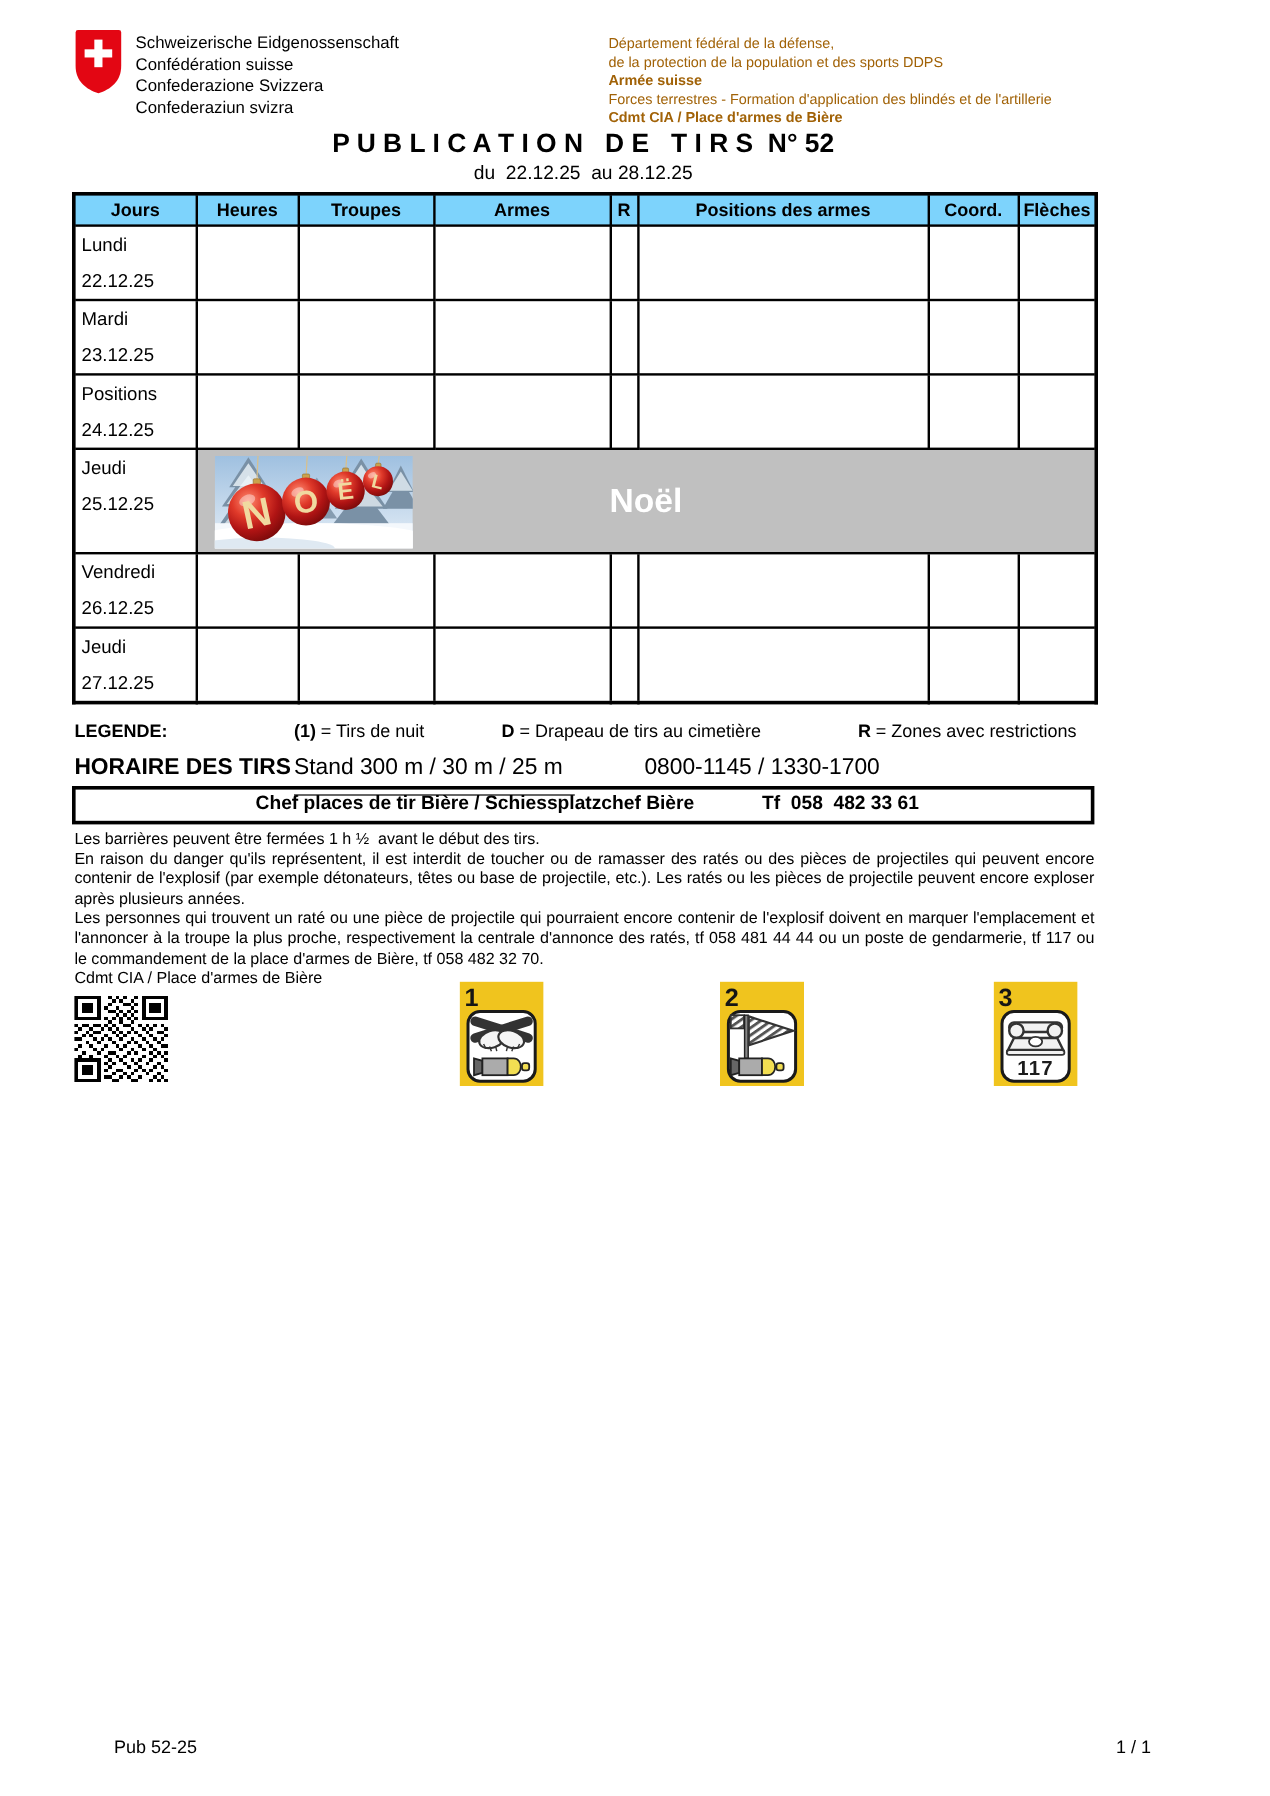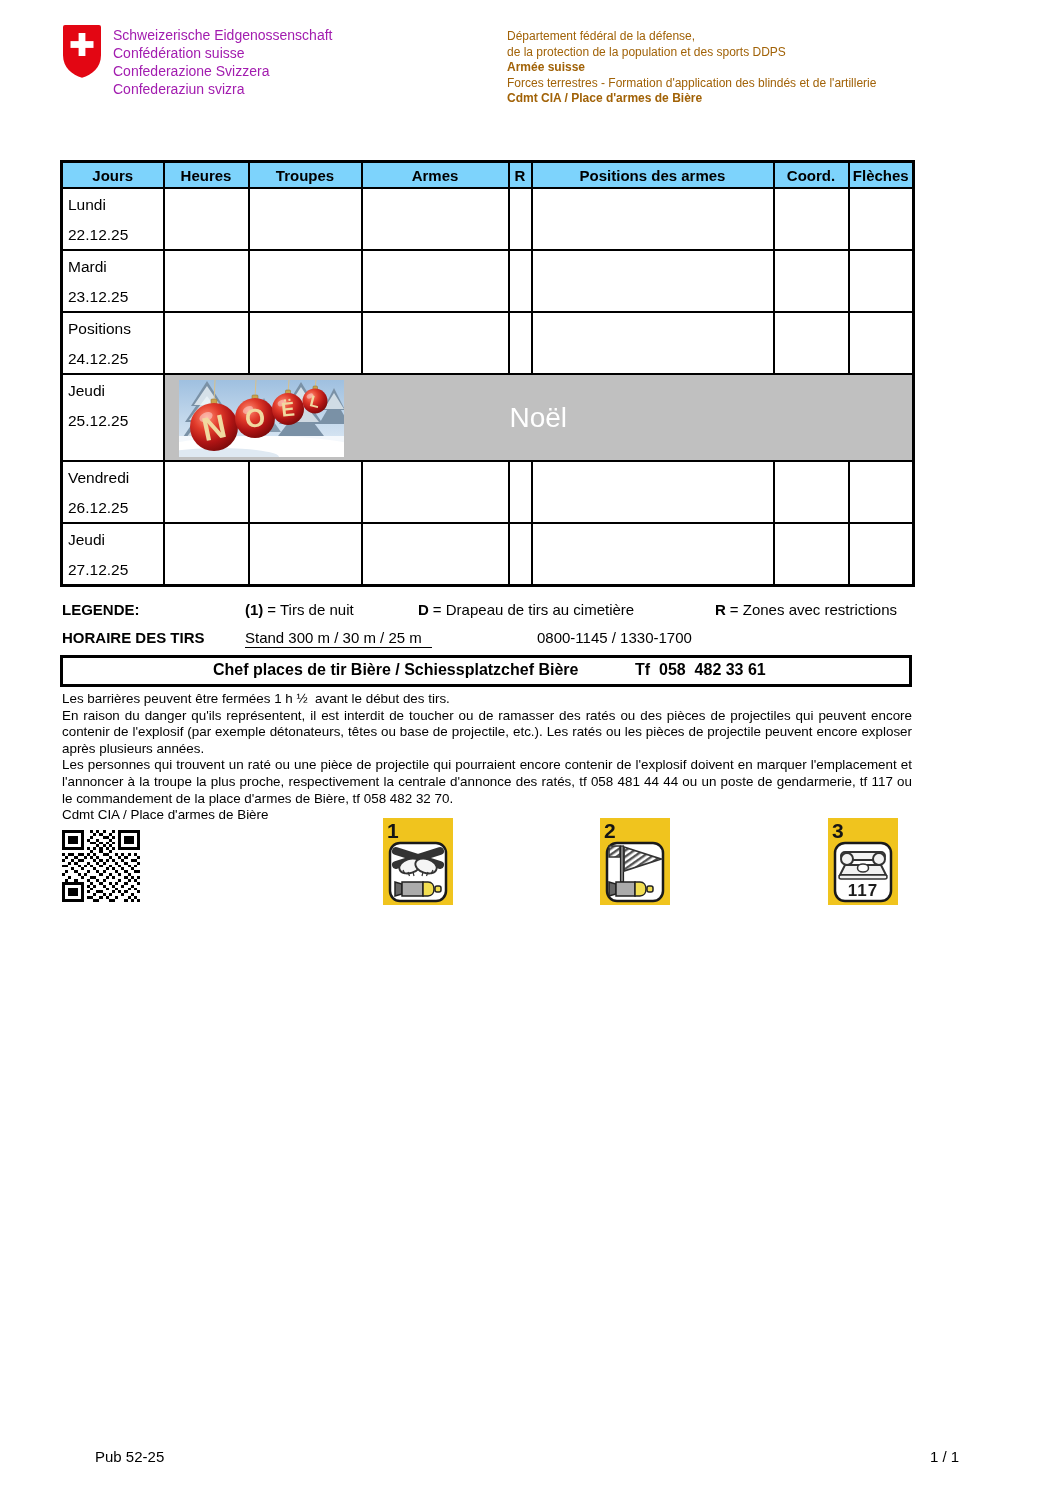--- a/index.html
+++ b/index.html
@@ -3,51 +3,51 @@
 <meta charset="utf-8">
 <style>
   html,body{margin:0;padding:0;background:#fff;}
   .page{position:relative;width:1058px;height:1497px;background:#fff;overflow:hidden;
         font-family:"Liberation Sans",sans-serif;color:#000;}
   .pre{white-space:pre-wrap;}
   .b{font-weight:bold;}
 
   
   .logo-block{position:absolute;left:62px;top:24px;display:flex;}
-  .logo-lines{margin-left:11px;font-size:14px;line-height:18px;color:#a21caf;padding-top:2px;}
+  .logo-lines{margin-left:11px;font-size:14px;line-height:18px;color:#000000;padding-top:2px;}
   .dept-block{position:absolute;left:507px;top:29px;font-size:12px;line-height:15.6px;color:#a16207;}
 
   
   .title-block{position:absolute;left:60px;top:107px;width:852px;text-align:center;}
   .title-main{font-size:22px;font-weight:bold;}
   .title-sub{font-size:16px;margin-top:3px;}
 
   
   table.tirs{position:absolute;left:60px;top:160px;width:852px;border-collapse:collapse;
              table-layout:fixed;border:3px solid #000;}
   table.tirs th,table.tirs td{border:2px solid #000;padding:0;}
   table.tirs thead th{height:24px;background:#7dd3fc;font-weight:bold;font-size:15px;text-align:center;}
   td.day-cell{vertical-align:top;font-size:15.5px;}
   td.day-cell div{line-height:29px;padding-left:5px;padding-top:1px;}
   tr.r-std{height:62px;}
   tr.r-noel{height:87px;}
   td.noel-cell{background:#c0c0c0;position:relative;}
   .noel-photo{position:absolute;left:14px;top:5px;}
   .noel-label{position:absolute;left:50%;top:50%;transform:translate(-50%,-50%);
-              color:#fff;font-weight:normal;font-size:28px;}
+              color:#fff;font-weight:bold;font-size:28px;}
 
   
   .legend-row{position:absolute;left:60px;top:601px;width:852px;height:22px;font-size:15px;}
   .legend-row .lbl{position:absolute;left:2px;font-weight:bold;}
   .lg-item{position:absolute;}
   .lg-item .k{font-weight:bold;margin-right:4px;}
   .lg-1{left:185px;} .lg-2{left:358px;} .lg-3{left:655px;}
-  .horaire-row{position:absolute;left:60px;top:629px;width:852px;height:22px;font-size:15px;}
+  .horaire-row{position:absolute;left:60px;top:629px;width:852px;height:22px;font-size:19px;}
   .horaire-row .lbl{position:absolute;left:2px;font-weight:bold;}
-  .horaire-stand{position:absolute;left:185px;border-bottom:1px solid #000;padding-right:10px;padding-bottom:1px;}
+  .horaire-stand{position:absolute;left:185px;border-bottom:1px solid #000;padding-right:10px;padding-bottom:11px;}
   .horaire-hours{position:absolute;left:477px;}
 
   
   .contact-box{position:absolute;left:60px;top:655px;width:846px;height:26px;border:3px solid #000;
                font-size:16px;font-weight:bold;}
   .contact-box .name{position:absolute;left:150px;top:3px;}
   .contact-box .phone{position:absolute;left:572px;top:3px;}
 
   
   .notes{position:absolute;left:62px;top:691px;width:850px;font-size:13.4px;line-height:16.6px;}
@@ -83,20 +83,24 @@
   </div>
 
   <div class="dept-block">
     <div>Département fédéral de la défense,</div>
     <div>de la protection de la population et des sports DDPS</div>
     <div class="b">Armée suisse</div>
     <div>Forces terrestres - Formation d'application des blindés et de l'artillerie</div>
     <div class="b">Cdmt CIA / Place d'armes de Bière</div>
   </div>
 
+  <div class="title-block">
+    <div class="title-main pre">P U B L I C A T I O N   D E   T I R S  N° 52</div>
+    <div class="title-sub pre">du  22.12.25  au 28.12.25</div>
+  </div>
 
   <table class="tirs">
     <colgroup>
       <col style="width:102px">
         <col style="width:85px">
         <col style="width:113px">
         <col style="width:147px">
       <col style="width:23px">
         <col style="width:242px">
         <col style="width:75px">

